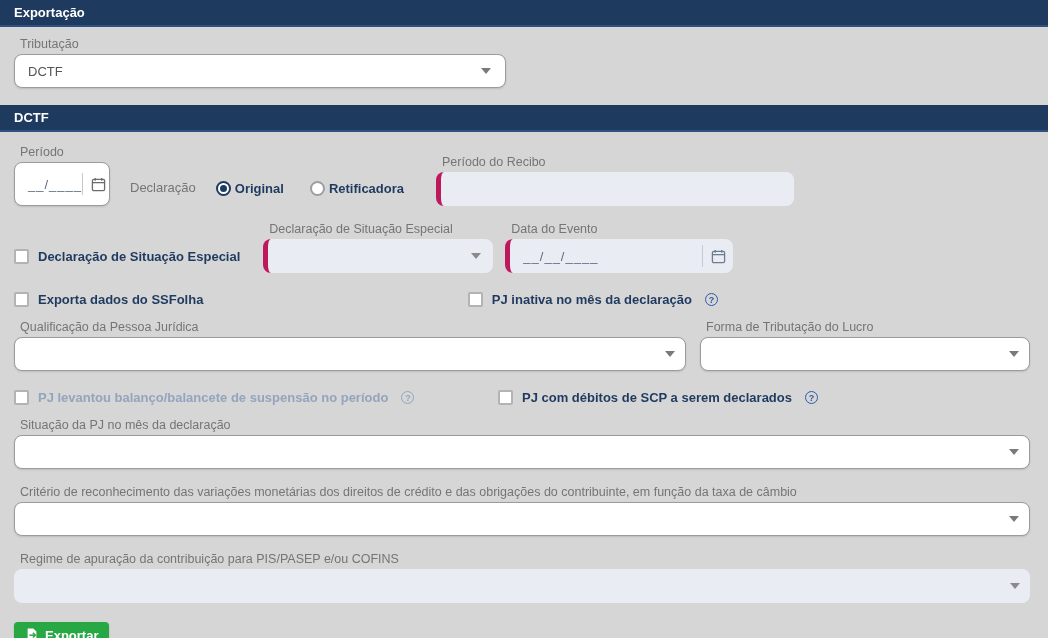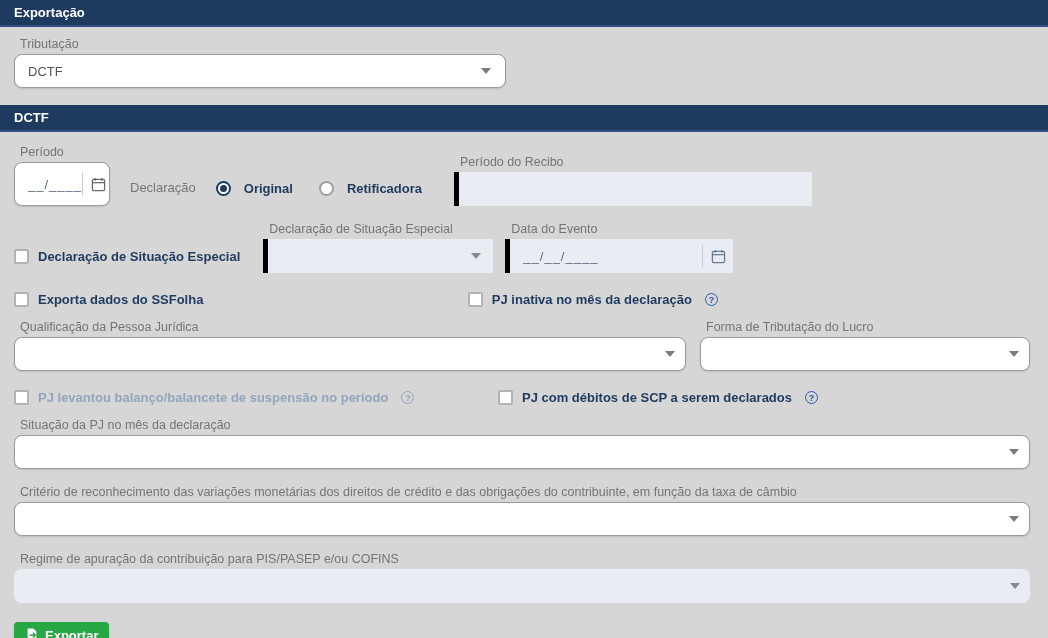--- a/index.html
+++ b/index.html
@@ -30,21 +30,21 @@
     display:flex; align-items:center;
     font-size:13px; color:#555;
     padding:0 10px 0 13px;
     background:#fff; border:1px solid #9b9b9b;
     box-shadow:0 1px 2px rgba(0,0,0,0.12);
   }
   .ctrl.disabled {
     background:#e9edf3; border:none;
     box-shadow:none; color:#6b7c93;
   }
-  .ctrl.bracket { border-left:5px solid #000000; border-radius:0; }
+  .ctrl.bracket { border-left:5px solid #be185d; border-radius:8px; }
   .ctrl .mask { color:#5a6b80; letter-spacing:1px; font-size:13px; }
   .arrow {
     margin-left:auto;
     width:0; height:0;
     border-left:5px solid transparent;
     border-right:5px solid transparent;
     border-top:6px solid #7a7a7a;
     flex:0 0 auto;
   }
   .cal-wrap { margin-left:auto; display:flex; align-items:center; gap:8px; }
@@ -56,21 +56,21 @@
 
   .check-item { display:flex; align-items:center; gap:9px; cursor:default; }
   .checkbox {
     width:15px; height:15px; flex:0 0 auto;
     border:2px solid #b3b3b3; border-radius:2px; background:#fff;
   }
   .check-label { font-size:13px; font-weight:600; color:#1f3a5f; white-space:nowrap; }
   .check-item.muted .check-label { color:#93a5bd; }
   .check-item.muted .info-badge { color:#93a5bd; border-color:#93a5bd; }
 
-  .radio-item { display:flex; align-items:center; gap:13px; }
+  .radio-item { display:flex; align-items:center; gap:4px; }
   .radio-circle {
     width:15px; height:15px; border-radius:50%;
     border:2px solid #9e9e9e; background:#fff;
     display:flex; align-items:center; justify-content:center; flex:0 0 auto;
   }
   .radio-circle.selected { border-color:#1e3a5f; }
   .radio-dot { width:7px; height:7px; border-radius:50%; background:#1e3a5f; }
   .radio-label { font-size:13px; font-weight:600; color:#1f3a5f; white-space:nowrap; }
 
   .info-badge {

